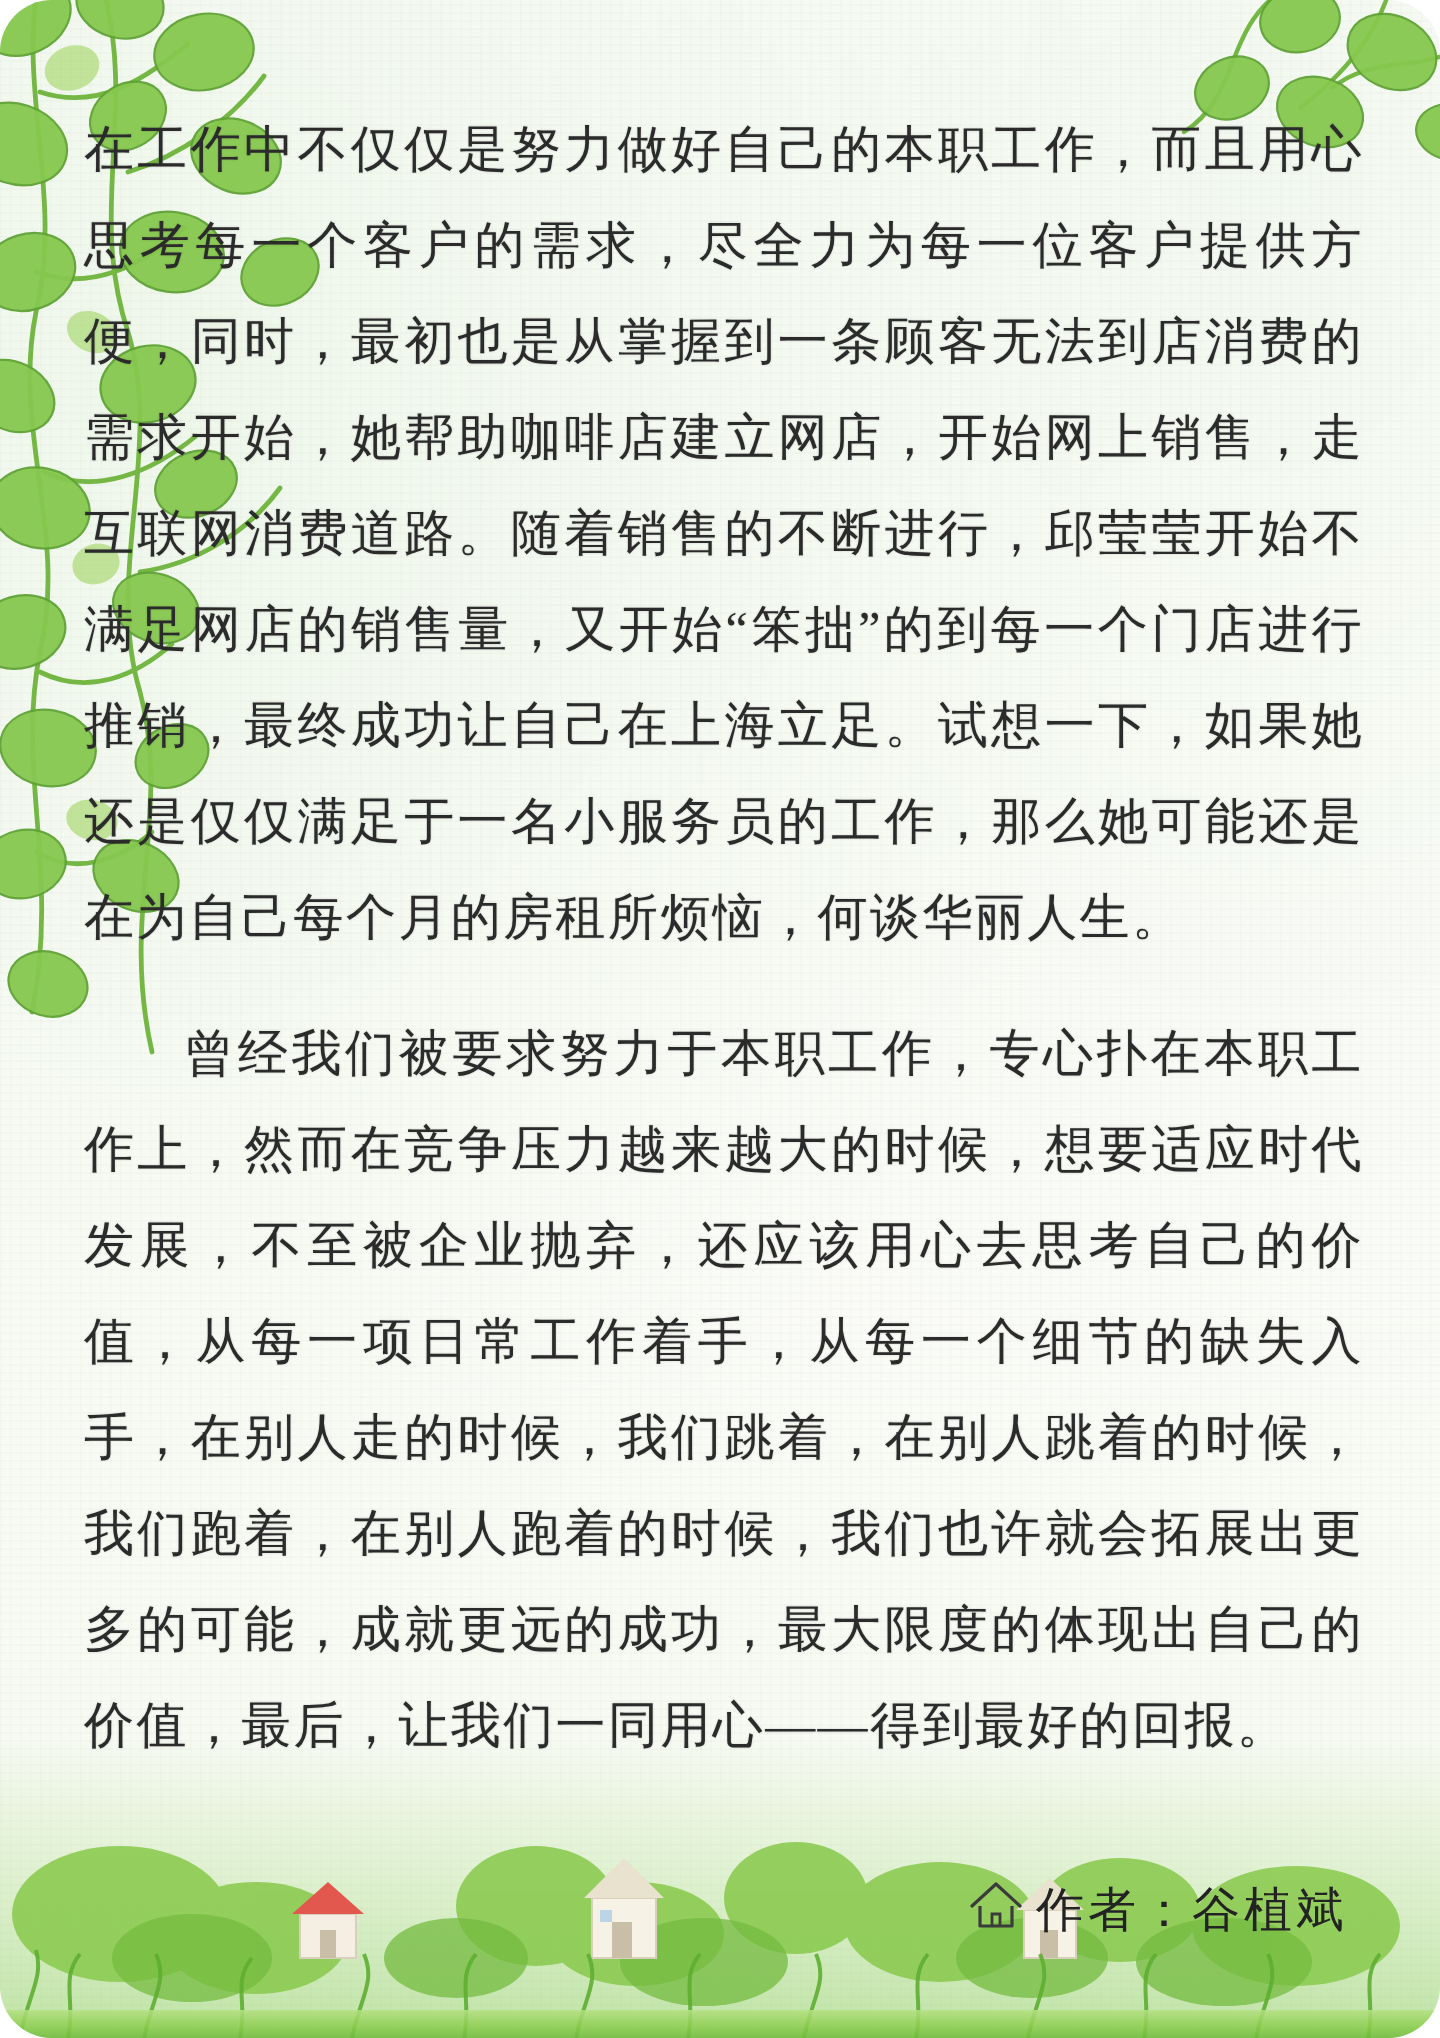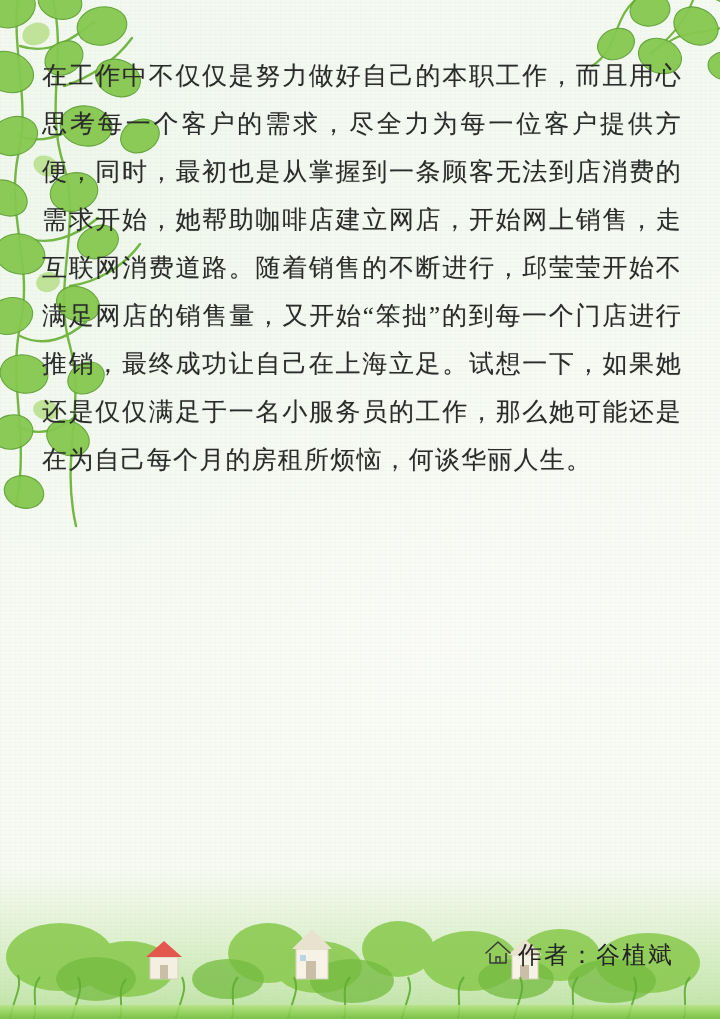--- a/index.html
+++ b/index.html
@@ -16,20 +16,21 @@
 
   #page {
     position: relative;
     width: 720px;
     height: 1019px;
     background:
       radial-gradient(ellipse at 12% 18%, rgba(236,246,232,0.85) 0%, rgba(255,255,255,0) 55%),
       radial-gradient(ellipse at 88% 8%, rgba(238,247,235,0.7) 0%, rgba(255,255,255,0) 50%),
       linear-gradient(180deg, #fdfdfb 0%, #fbfcf8 62%, #f6faf2 86%, #eef7e6 100%);
     overflow: hidden;
+    border-radius: 26px;
   }
 
   
   #paper-texture {
     position: absolute;
     inset: 0;
     background-image:
       repeating-linear-gradient(0deg, rgba(160,160,150,0.045) 0px, rgba(160,160,150,0.045) 1px, rgba(255,255,255,0) 1px, rgba(255,255,255,0) 4px),
       repeating-linear-gradient(90deg, rgba(160,160,150,0.035) 0px, rgba(160,160,150,0.035) 1px, rgba(255,255,255,0) 1px, rgba(255,255,255,0) 5px);
     pointer-events: none;
@@ -231,20 +232,21 @@
       <path d="M514 190 C518 170 526 162 520 148"></path>
       <path d="M572 190 C576 172 568 160 578 148"></path>
       <path d="M628 190 C632 170 640 162 634 148"></path>
       <path d="M684 190 C688 172 680 160 690 148"></path>
     </g>
     <rect x="0" y="176" width="720" height="14" fill="url(#grassGrad)" opacity="0.85"></rect>
   </svg>
 
   <div id="article">
     <p class="para">在工作中不仅仅是努力做好自己的本职工作，而且用心思考每一个客户的需求，尽全力为每一位客户提供方便，同时，最初也是从掌握到一条顾客无法到店消费的需求开始，她帮助咖啡店建立网店，开始网上销售，走互联网消费道路。随着销售的不断进行，邱莹莹开始不满足网店的销售量，又开始“笨拙”的到每一个门店进行推销，最终成功让自己在上海立足。试想一下，如果她还是仅仅满足于一名小服务员的工作，那么她可能还是在为自己每个月的房租所烦恼，何谈华丽人生。</p>
+    <p class="para indent">曾经我们被要求努力于本职工作，专心扑在本职工作上，然而在竞争压力越来越大的时候，想要适应时代发展，不至被企业抛弃，还应该用心去思考自己的价值，从每一项日常工作着手，从每一个细节的缺失入手，在别人走的时候，我们跳着，在别人跳着的时候，我们跑着，在别人跑着的时候，我们也许就会拓展出更多的可能，成就更远的成功，最大限度的体现出自己的价值，最后，让我们一同用心——得到最好的回报。</p>
   </div>
 
   <div id="signature">
     <span id="house-icon">
       <svg viewBox="0 0 28 26" xmlns="http://www.w3.org/2000/svg">
         <path d="M2 14 L14 3 L26 14" fill="none" stroke="#3b3b3b" stroke-width="1.6" stroke-linecap="round" stroke-linejoin="round"></path>
         <path d="M6 14 L6 24 L22 24 L22 14" fill="none" stroke="#3b3b3b" stroke-width="1.6" stroke-linejoin="round"></path>
         <path d="M12 24 L12 18 L16 18 L16 24" fill="none" stroke="#3b3b3b" stroke-width="1.4"></path>
       </svg>
     </span>

